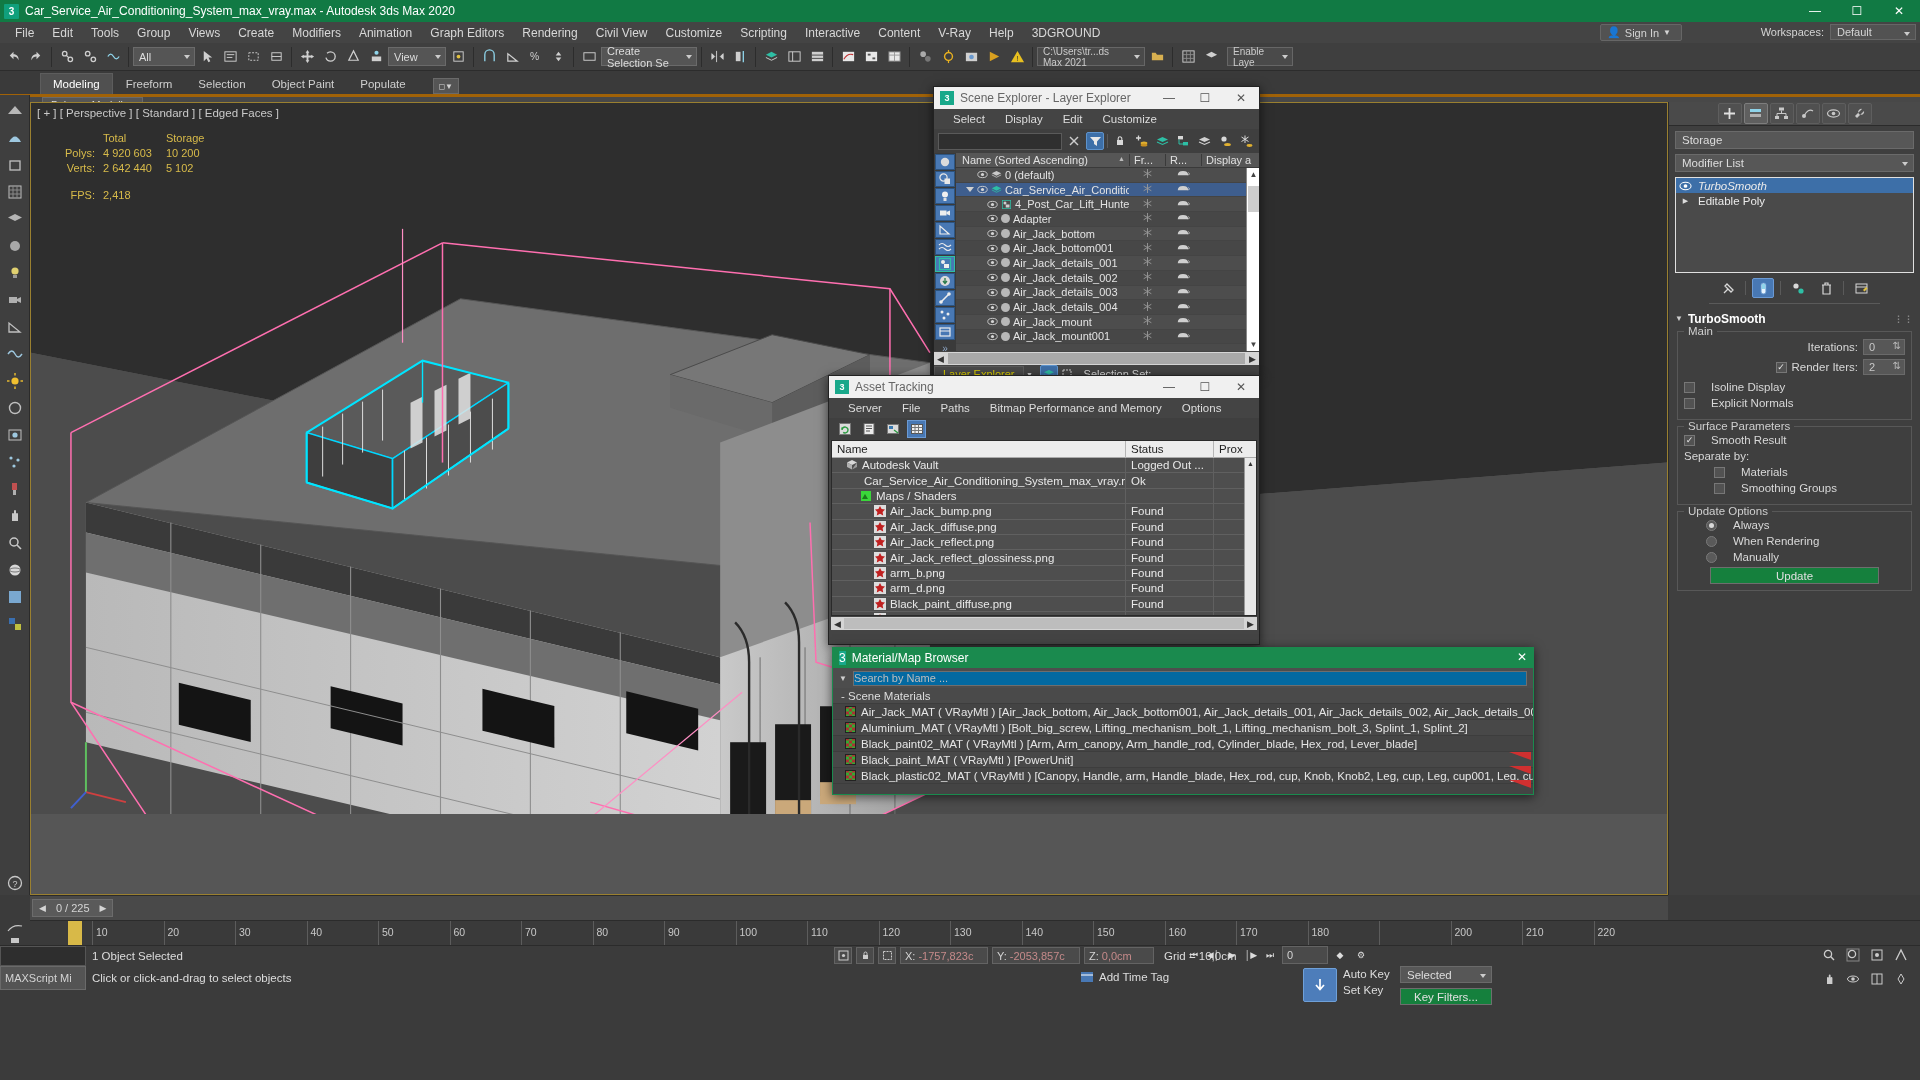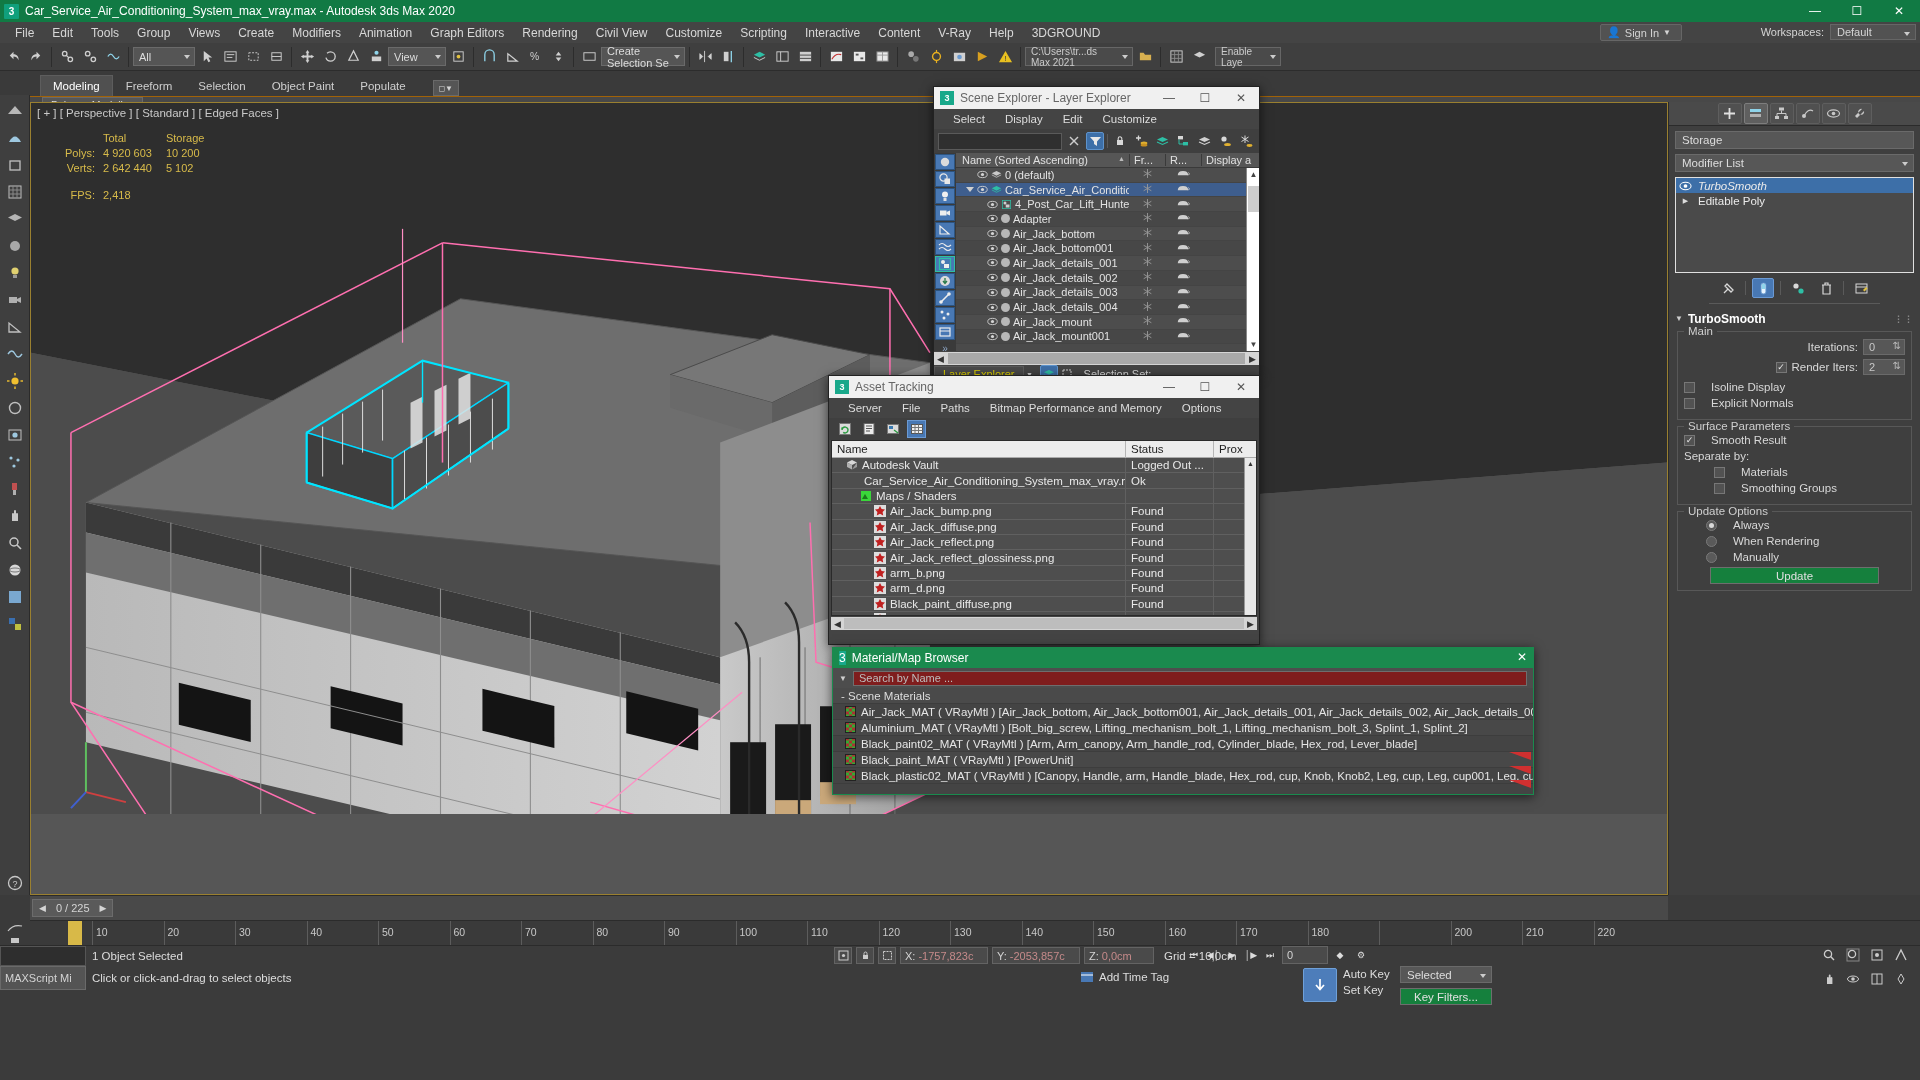--- a/index.html
+++ b/index.html
@@ -48,21 +48,21 @@
         border:1px solid transparent; border-radius:2px; position:relative;}
   .tbsep{width:1px;height:20px;background:#2c2c2c;margin:0 3px;}
   .tbcombo{height:19px;background:#555;border:1px solid #6a6a6a;display:flex;align-items:center;
            padding:0 14px 0 5px;font-size:11px;position:relative;color:#ddd;}
   .tbcombo:after{content:"";position:absolute;right:4px;top:7px;border-left:3px solid transparent;border-right:3px solid transparent;border-top:4px solid #ccc;}
   .pathbox{height:19px;background:#4a4a4a;border:1px solid #666;display:flex;align-items:center;
            padding:0 14px 0 5px;font-size:10px;color:#ccc;position:relative;}
   .pathbox:after{content:"";position:absolute;right:4px;top:7px;border-left:3px solid transparent;border-right:3px solid transparent;border-top:4px solid #ccc;}
 
   
-  .ribbon { height:26px; background:#3a3a3a; border-bottom:1px solid #a16207; display:flex; align-items:flex-end; padding-left:40px;}
+  .ribbon { height:26px; background:#3a3a3a; border-bottom:3px solid #a16207; display:flex; align-items:flex-end; padding-left:40px;}
   .rtab { padding:4px 12px 4px; font-size:11.5px; color:#cfcfcf; border:1px solid transparent; border-bottom:none;}
   .rtab.active{ background:#505050; border-color:#5d5d5d; color:#fff;}
   .ribbon-sub { height:16px; background:#484848; border-bottom:1px solid #2b2b2b; display:flex; align-items:center; padding-left:42px; font-size:11px; color:#ddd;}
   .rsubtab{padding:1px 8px; background:#565656; border:1px solid #6a6a6a; font-size:10.5px;}
 
   
   .lefttools{
     position:absolute; left:0; top:95px; width:30px; bottom:185px;
     background:#3f3f3f; border-right:1px solid #2b2b2b;
     display:flex; flex-direction:column; align-items:center; padding-top:4px; gap:3px;
@@ -128,21 +128,21 @@
   .at-head{display:flex;height:17px;background:#ececec;color:#222;font-size:11.5px;align-items:center;border-bottom:1px solid #aaa;}
   .at-head div{padding-left:5px;border-right:1px solid #b5b5b5;height:17px;display:flex;align-items:center;}
   .at-row{display:flex;height:15.4px;align-items:center;font-size:11.5px;background:#4e4e4e;border-bottom:1px solid #606060;color:#e8e8e8;}
   .at-row .n{flex:1;display:flex;align-items:center;gap:4px;white-space:nowrap;overflow:hidden;border-right:1px solid #606060;height:100%;}
   .at-row .s{width:88px;padding-left:5px;border-right:1px solid #606060;height:100%;display:flex;align-items:center;}
   .at-row .p{width:42px;padding-left:5px;height:100%;display:flex;align-items:center;}
 
   
   .mb-title{height:20px;background:#1a8a4e;display:flex;align-items:center;padding-left:6px;color:#fff;font-size:12px;position:relative;}
   .mb-search{height:20px;background:#4d4d4d;display:flex;align-items:center;gap:6px;padding-left:6px;font-size:11.5px;color:#cfcfcf;}
-  .mb-sf{flex:1;height:15px;background:#7f1d1d;border:1px solid #6e6e6e;margin-right:6px;display:flex;align-items:center;padding-left:5px;color:#bdbdbd;font-size:11px;}
+  .mb-sf{flex:1;height:15px;background:#0369a1;border:1px solid #6e6e6e;margin-right:6px;display:flex;align-items:center;color:#bdbdbd;font-size:11px;}
   .mb-sec{height:16px;background:#4a4a4a;display:flex;align-items:center;padding-left:8px;font-size:11.5px;color:#ddd;border-bottom:1px solid #3d3d3d;}
   .mb-row{height:16px;display:flex;align-items:center;gap:5px;padding-left:12px;font-size:11.5px;color:#e5e5e5;white-space:nowrap;overflow:hidden;border-bottom:1px solid #3d3d3d;}
   .mb-row:nth-child(odd){background:#444;}
   .mb-row:nth-child(even){background:#484848;}
   .swatch{width:11px;height:11px;flex:0 0 auto;background:
     repeating-conic-gradient(#a33 0 25%, #3a3 0 50%) 0/6px 6px;border:1px solid #222;}
 
   
   .cmdpanel{position:absolute;right:0;top:102px;bottom:185px;width:252px;background:#3f3f3f;border-left:1px solid #2b2b2b;}
   .cp-tabs{height:24px;background:#4a4a4a;display:flex;align-items:center;justify-content:center;gap:2px;border-bottom:1px solid #2b2b2b;}
@@ -341,21 +341,21 @@
         <svg width="15" height="15" viewBox="0 0 16 16">
           <path d="M8 3 L11 7 H5 Z M8 13 L5 9 H11 Z" fill="#cfcfcf"></path>
         </svg>
       </div>
     <div class="tbsep"></div>
     <div class="tb">
         <svg width="15" height="15" viewBox="0 0 16 16">
           <rect x="2" y="4" width="12" height="8" fill="none" stroke="#cfcfcf"></rect>
         </svg>
       </div>
-    <div class="tbcombo" style="width:84px;">Create Selection Se</div>
+    <div class="tbcombo" style="width:96px;">Create Selection Se</div>
     <div class="tbsep"></div>
     <div class="tb">
         <svg width="15" height="15" viewBox="0 0 16 16">
           <path d="M7 2 L7 14 M2 5 L5 8 L2 11 Z M14 5 L11 8 L14 11 Z" fill="#cfcfcf" stroke="#cfcfcf"></path>
         </svg>
       </div>
     <div class="tb">
         <svg width="15" height="15" viewBox="0 0 16 16">
           <rect x="3" y="3" width="5" height="10" fill="#cfcfcf"></rect>
           <line x1="11" y1="2" x2="11" y2="14" stroke="#8fd4ea" stroke-width="1.4"></line>

